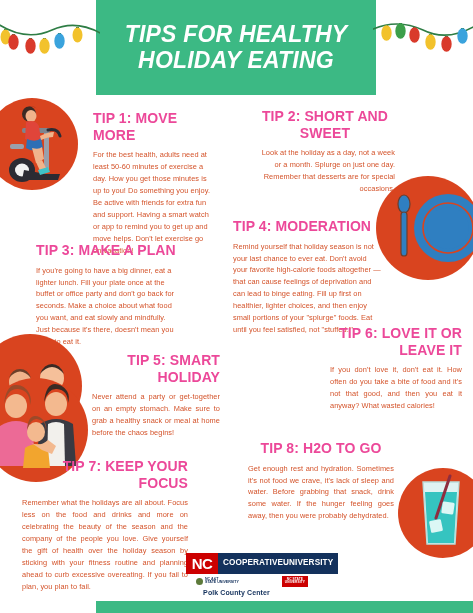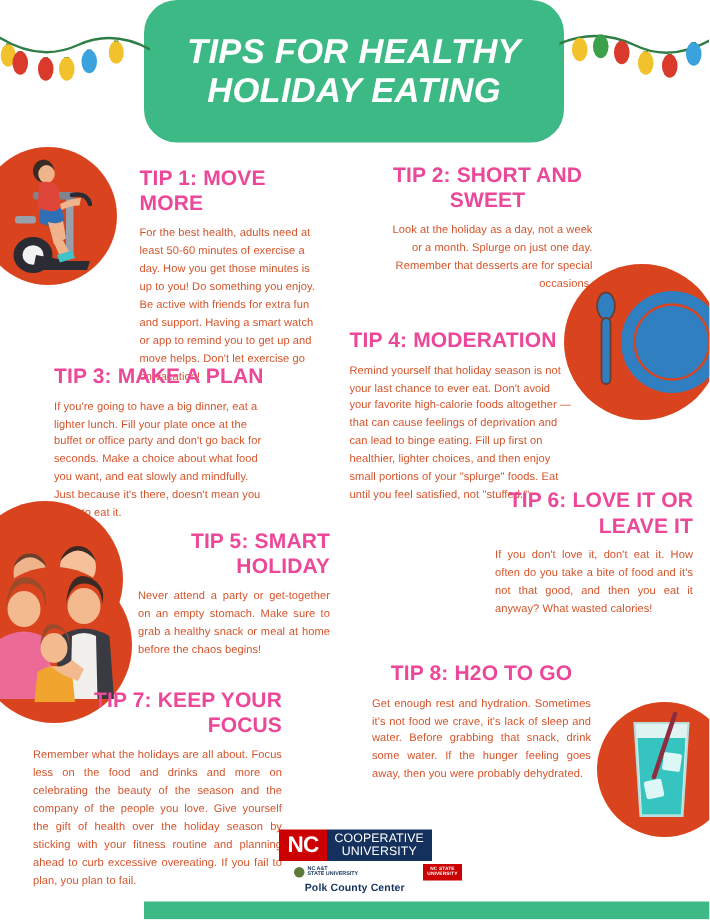--- a/index.html
+++ b/index.html
@@ -9,21 +9,21 @@
     font-family:"Liberation Sans", sans-serif;
     overflow:hidden;
     position:relative;
   }
   .page{position:relative;width:473px;height:613px;overflow:hidden;background:#fff;}
 
   
   .header-band{
     position:absolute;left:96px;top:0;width:280px;height:95px;
     background:#3cb984;
-    display:flex;align-items:center;justify-content:center;border-radius:22px;
+    display:flex;align-items:center;justify-content:center;
   }
   .header-title{
     color:#ffffff;font-style:italic;font-weight:bold;
     font-size:23px;line-height:1.12;text-align:center;
     letter-spacing:.2px;padding:0 8px;
   }
   .lights{position:absolute;top:0;height:72px;}
   .lights.left{left:0;width:100px;}
   .lights.right{right:0;width:100px;}
 
@@ -50,23 +50,23 @@
   .nc-logo{
     position:absolute;left:186px;top:553px;
     display:flex;align-items:stretch;height:21px;
   }
   .nc-box{
     background:#cc0000;color:#fff;font-weight:bold;font-size:15px;
     display:flex;align-items:center;justify-content:center;
     width:32px;letter-spacing:-.5px;
   }
   .coop-box{
-    background:#13315c;color:#fff;font-weight:normal;
+    background:#13315c;color:#fff;font-weight:bold;
     font-size:8.2px;line-height:1.02;
-    display:flex;flex-direction:column;align-items:center;justify-content:center;
+    display:flex;flex-direction:row;align-items:center;justify-content:center;
     padding:1px 5px;letter-spacing:.1px;
   }
   .sub-logos{
     position:absolute;left:196px;top:576px;width:112px;
     display:flex;align-items:center;justify-content:space-between;
   }
   .agt{display:flex;align-items:center;gap:2px;}
   .agt-seal{width:7px;height:7px;border-radius:50%;background:#5d7a3a;}
   .agt-txt{font-size:3.6px;font-weight:bold;color:#13315c;line-height:1.05;}
   .ncstate{

